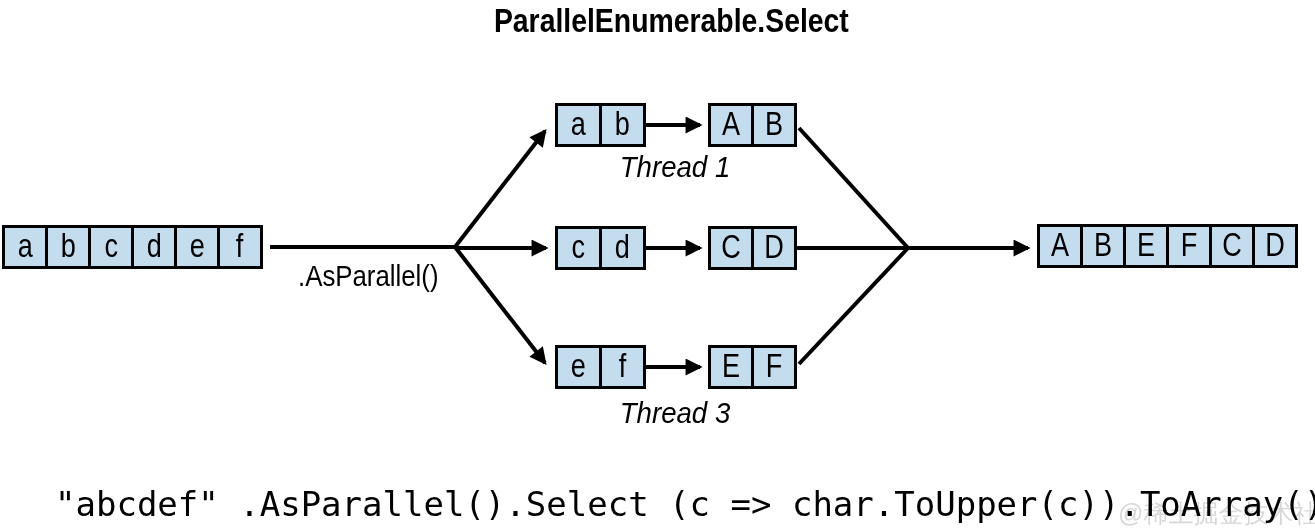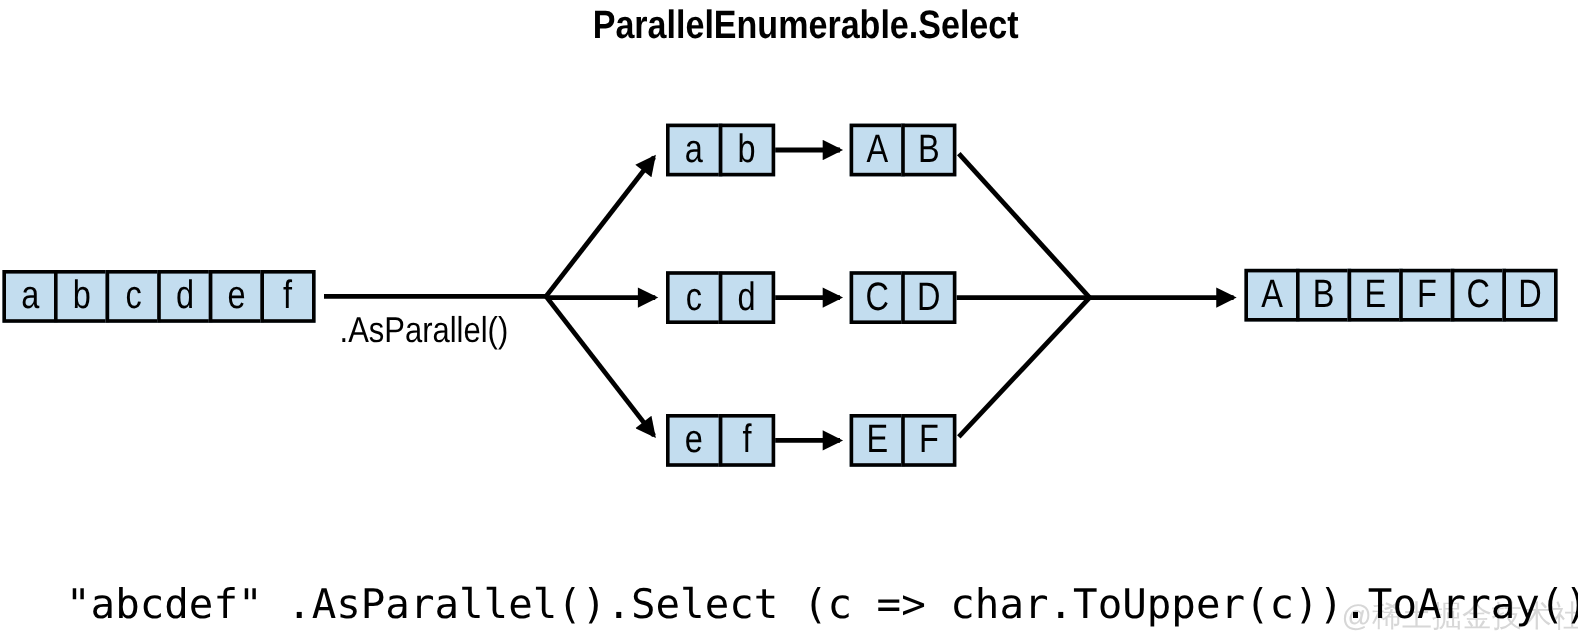--- a/index.html
+++ b/index.html
@@ -18,21 +18,21 @@
   .title span{display:inline-block;font-weight:bold;font-size:33px;transform:scaleX(0.86);transform-origin:center;letter-spacing:0px;}
   .cellrow{position:absolute;display:flex;z-index:2;}
   .cell{
     box-sizing:border-box;height:44px;background:var(--cell-fill);
     border:3px solid var(--stroke);display:flex;align-items:center;justify-content:center;
   }
   .cell + .cell{margin-left:-3px;}
   .cell span{display:inline-block;font-size:33px;line-height:1;transform:scaleX(0.82);padding-bottom:3px;}
   .w45 .cell{width:46px;}
   .w46 .cell{width:47px;}
-  .asparallel{position:absolute;left:283px;top:259px;z-index:3;}
+  .asparallel{position:absolute;left:298px;top:259px;z-index:3;}
   .asparallel span{display:inline-block;font-size:30px;transform:scaleX(0.86);transform-origin:left center;}
   .thread-label{position:absolute;transform:translateX(-50%);z-index:3;}
   .thread-label span{display:inline-block;font-style:italic;font-size:30px;transform:scaleX(0.92);transform-origin:center;}
   .code{
     position:absolute;left:55px;top:484px;z-index:3;
     font-family:"DejaVu Sans Mono","Liberation Mono",monospace;font-size:34px;white-space:pre;
   }
   .watermark{
     position:absolute;left:1118px;top:497px;z-index:2;
     font-size:25px;color:var(--watermark);opacity:0.6;white-space:nowrap;
@@ -106,20 +106,23 @@
       </div>
   </div>
   <div class="cellrow w45" style="left:708px;top:103px;">
     <div class="cell">
         <span>A</span>
       </div>
     <div class="cell">
         <span>B</span>
       </div>
   </div>
+  <div class="thread-label" style="left:675px;top:150px;">
+    <span>Thread 1</span>
+  </div>
 
   <div class="cellrow w46" style="left:555px;top:226px;">
     <div class="cell">
         <span>c</span>
       </div>
     <div class="cell">
         <span>d</span>
       </div>
   </div>
   <div class="cellrow w45" style="left:708px;top:226px;">
@@ -140,20 +143,23 @@
       </div>
   </div>
   <div class="cellrow w45" style="left:708px;top:345px;">
     <div class="cell">
         <span>E</span>
       </div>
     <div class="cell">
         <span>F</span>
       </div>
   </div>
+  <div class="thread-label" style="left:675px;top:396px;">
+    <span>Thread 3</span>
+  </div>
 
   <div class="cellrow w45" style="left:1037px;top:224px;">
     <div class="cell">
         <span>A</span>
       </div>
     <div class="cell">
         <span>B</span>
       </div>
     <div class="cell">
         <span>E</span>

